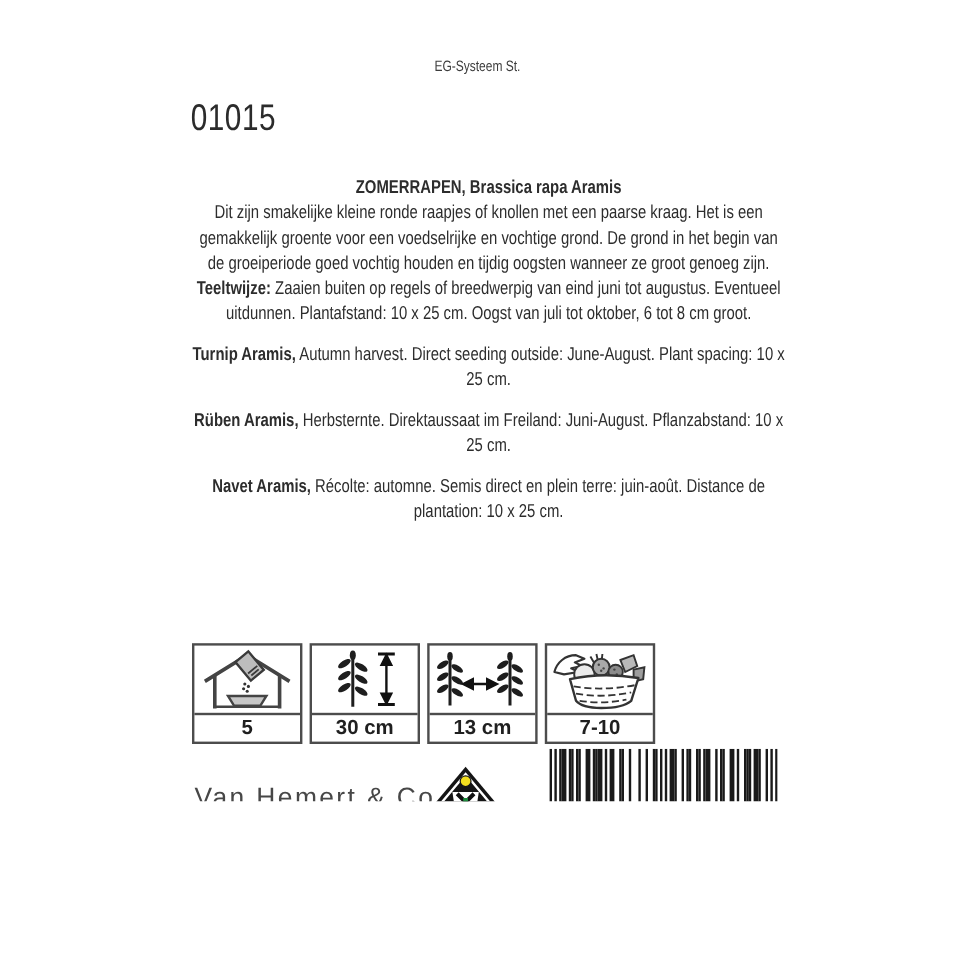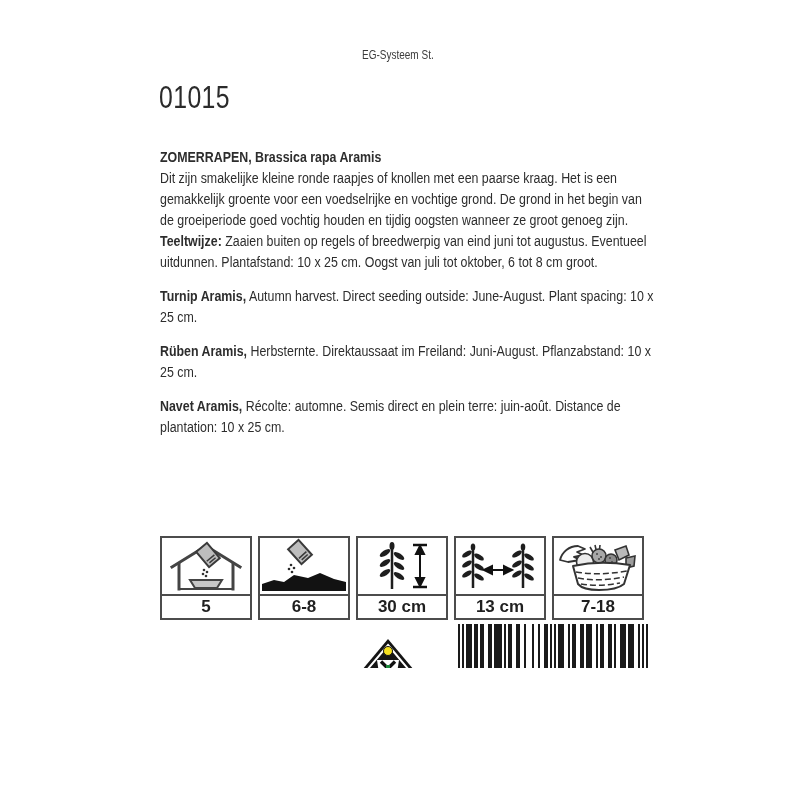--- a/index.html
+++ b/index.html
@@ -1,17 +1,17 @@
 <!DOCTYPE html>
 <html><head>
 <meta charset="utf-8">
 <style>
   html,body{margin:0;padding:0;background:#ffffff;}
   .page{position:relative;width:800px;height:668px;background:#ffffff;overflow:hidden;
-        font-family:"Liberation Sans",sans-serif;color:#2e2e2e;}
+        font-family:"Liberation Sans",sans-serif;color:#2e2e2e;text-align:center;}
   .cond{transform:scaleX(0.8);transform-origin:left top;}
 
   .eg-label{position:absolute;left:362px;top:48px;font-size:12.5px;color:#3c3c3c;white-space:nowrap;}
   .article-number{position:absolute;left:159px;top:80px;font-size:31px;color:#2b2b2b;letter-spacing:0.5px;}
 
   .textblock{position:absolute;left:160px;top:146px;width:618px;font-size:15.5px;line-height:21px;color:#2d2d2d;}
   .textblock h1{font-size:15.5px;line-height:21px;font-weight:700;margin:0;}
   .textblock p{margin:0;}
   .textblock p.gap{margin-top:13px;}
   .textblock b{font-weight:700;}
@@ -67,38 +67,20 @@
             <circle cx="42" cy="31" r="1.3"></circle>
               <circle cx="45" cy="33" r="1.3"></circle>
             <circle cx="41" cy="35" r="1.3"></circle>
               <circle cx="44" cy="37" r="1.3"></circle>
           </g>
         </svg>
       </div>
       <div class="picto-label">5</div>
     </div>
 
-    <div class="picto">
-      <div class="picto-icon">
-        <svg viewBox="0 0 88 54">
-          <path d="M2 52 V45 L14 41 L24 43 L34 36 L48 39 L60 34 L74 40 L86 43 V52 Z" fill="#121212"></path>
-          <g transform="rotate(-42 40 13)">
-            <rect x="33" y="3" width="14" height="20" fill="#bdbdbd" stroke="#3a3a3a" stroke-width="2"></rect>
-            <path d="M35 17 h10 M36 20 h8" stroke="#3a3a3a" stroke-width="1.5"></path>
-          </g>
-          <g fill="#2b2b2b">
-            <circle cx="31" cy="26" r="1.3"></circle>
-              <circle cx="34" cy="29" r="1.3"></circle>
-            <circle cx="29" cy="30" r="1.3"></circle>
-              <circle cx="32" cy="33" r="1.3"></circle>
-          </g>
-        </svg>
-      </div>
-      <div class="picto-label">6-8</div>
-    </div>
 
     <div class="picto">
       <div class="picto-icon">
         <svg viewBox="0 0 88 54">
           <g fill="#1e1e1e">
             <path d="M34 50 L34 8" stroke="#1e1e1e" stroke-width="2.5"></path>
             <ellipse cx="34" cy="7" rx="2.5" ry="4"></ellipse>
             <ellipse cx="27" cy="14" rx="6" ry="2.6" transform="rotate(-32 27 14)"></ellipse>
             <ellipse cx="41" cy="17" rx="6" ry="2.6" transform="rotate(32 41 17)"></ellipse>
             <ellipse cx="27" cy="24" rx="6" ry="2.6" transform="rotate(-32 27 24)"></ellipse>
@@ -169,25 +151,26 @@
               <circle cx="58" cy="23" r="1"></circle>
           </g>
           <path d="M19 27 Q46 21 76 26 L70 45 Q63 51 45 51 Q29 51 24 45 Z" fill="#ffffff" stroke="#333" stroke-width="2" stroke-linejoin="round"></path>
           <g stroke="#333" stroke-width="1.5" fill="none" stroke-dasharray="6 3">
             <path d="M22 33 Q46 37 73 32"></path>
             <path d="M24 39 Q46 43 70 38"></path>
             <path d="M27 45 Q46 48 66 44"></path>
           </g>
         </svg>
       </div>
-      <div class="picto-label">7-18</div>
+      <div class="picto-label">7-10</div>
     </div>
 
   </div>
 
+  <div class="brand-name">Van Hemert &amp; Co</div>
   <div class="brand-rule"></div>
   <div class="brand-tagline">Zaden - Seeds</div>
 
   <svg class="brand-diamond" viewBox="0 0 54 64">
     <polygon points="27,1 53,32 27,63 1,32" fill="#151515"></polygon>
     <polygon points="27,7 48,32 27,57 6,32" fill="none" stroke="#ffffff" stroke-width="2"></polygon>
     <polygon points="16,22 38,22 35,42 19,42" fill="#ffffff"></polygon>
     <path d="M20 23.5 l7 7 M34 23.5 l-7 7" stroke="#111" stroke-width="3.4" fill="none"></path>
     <circle cx="27" cy="13" r="4.5" fill="#f3df1f" stroke="#151515" stroke-width="1"></circle>
     <rect x="25" y="27" width="4" height="23" fill="#1d8a3c"></rect>

